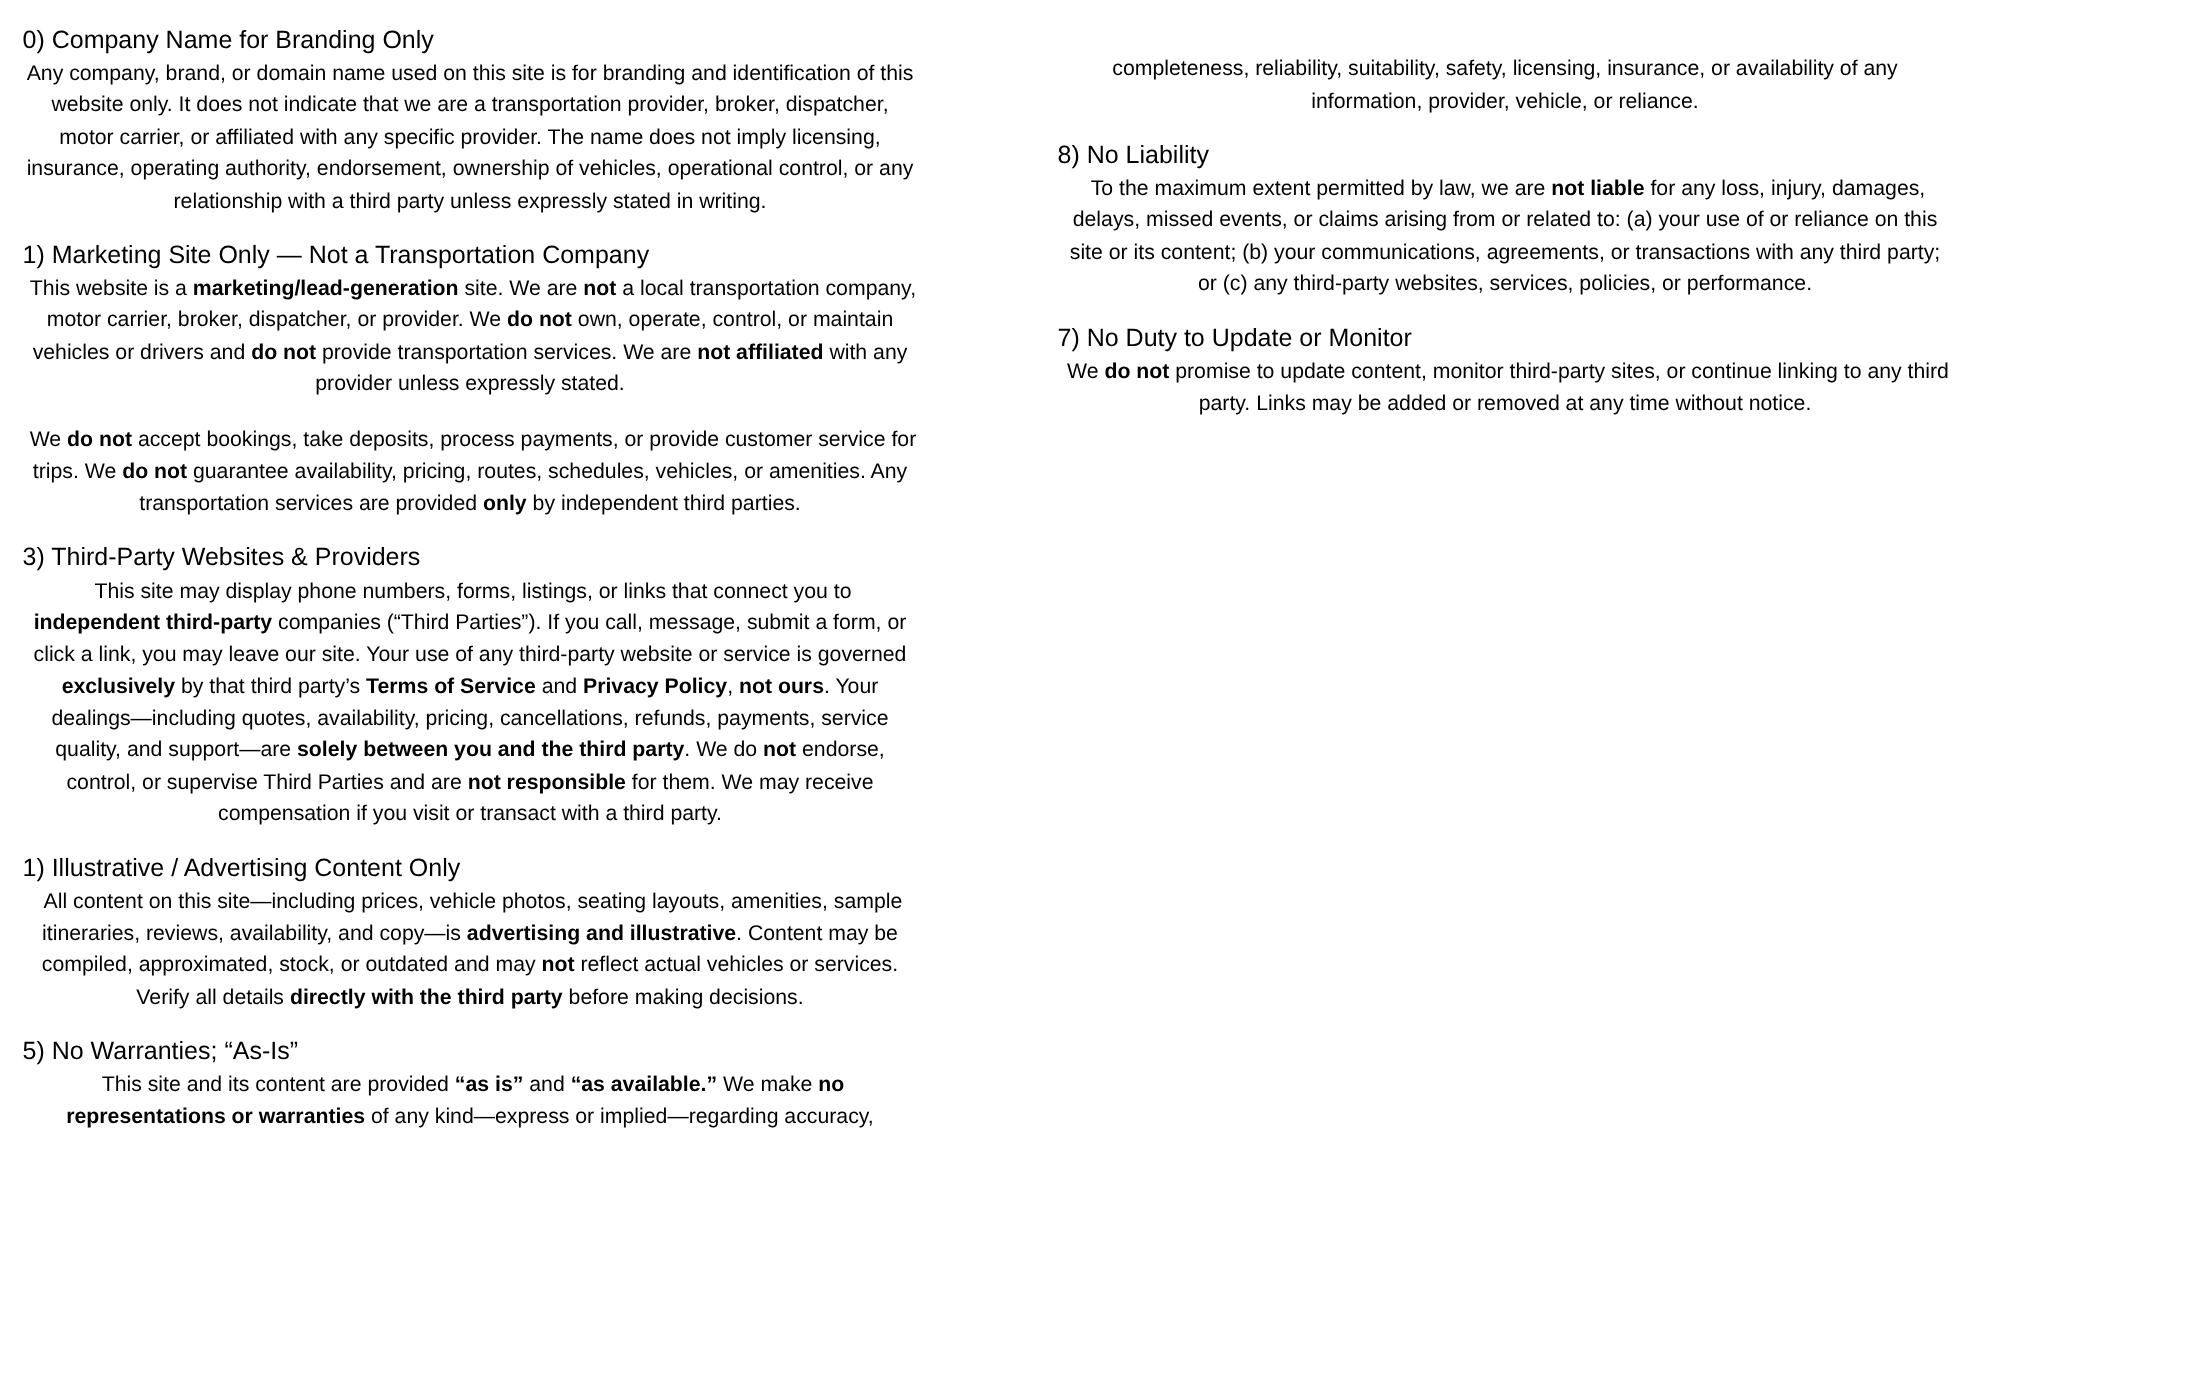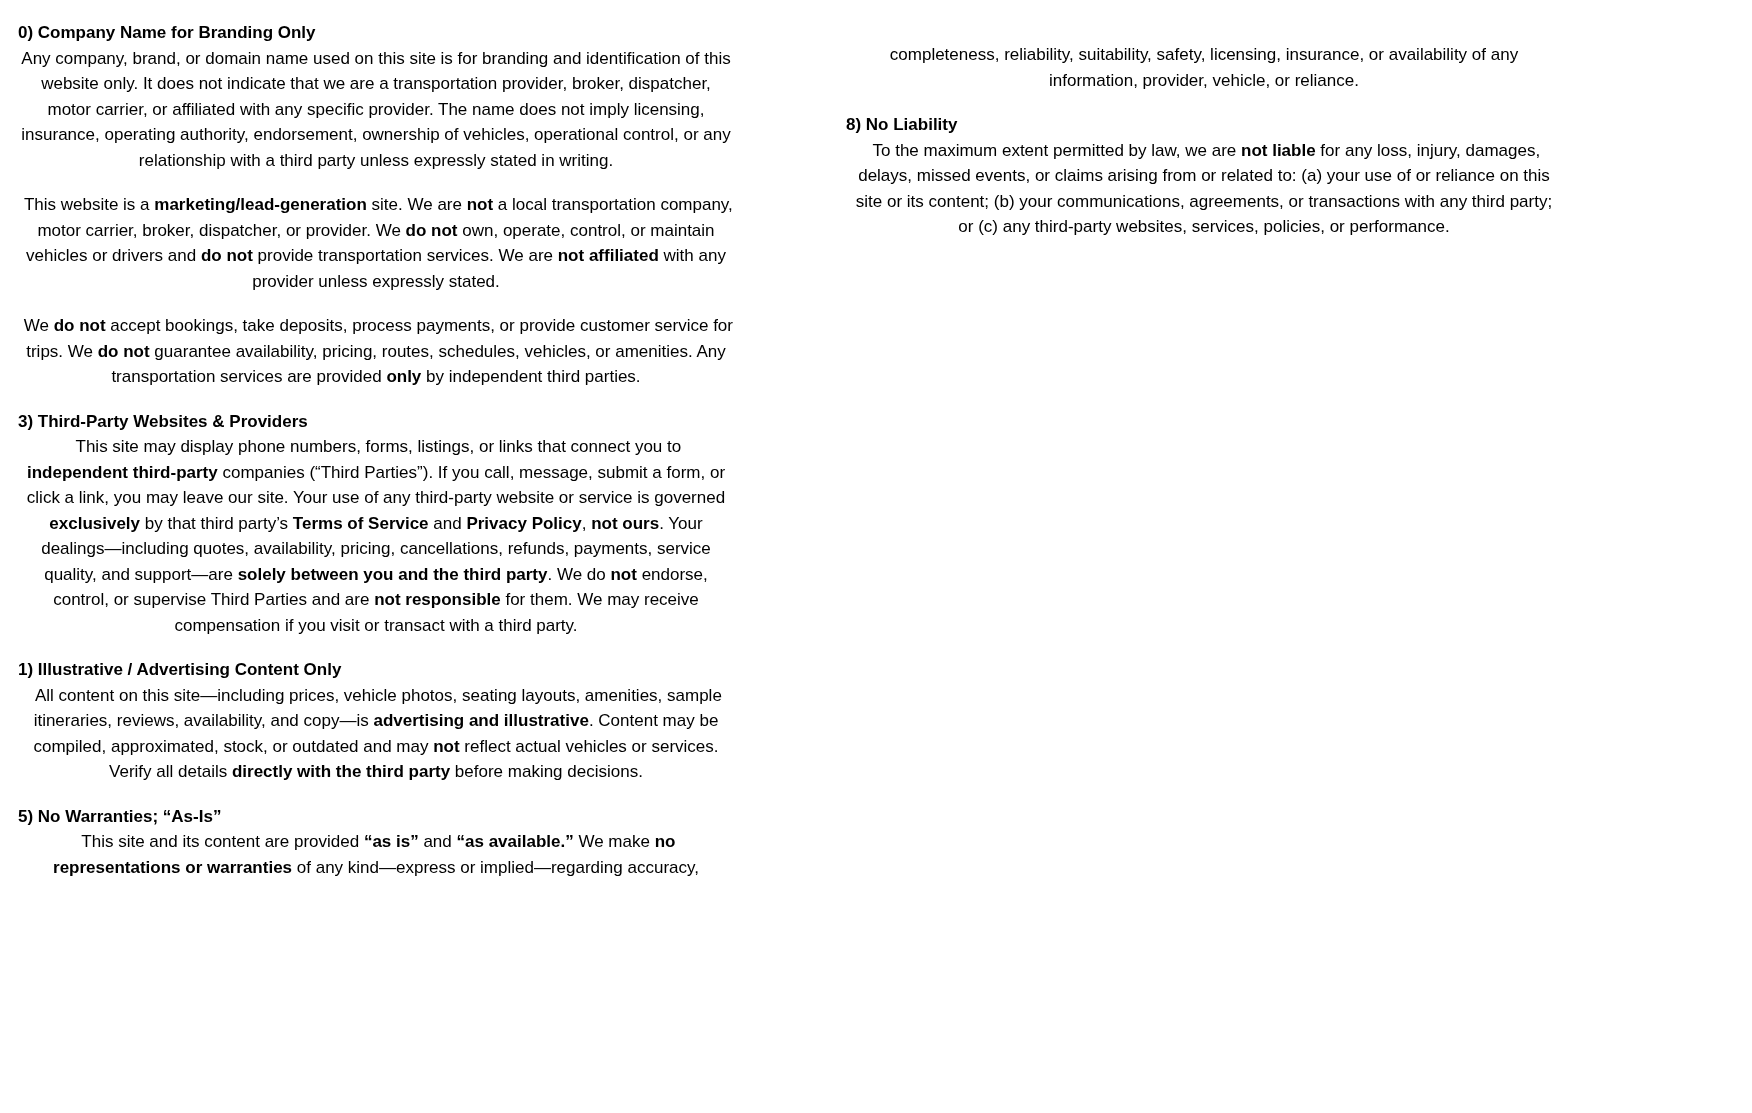--- a/index.html
+++ b/index.html
@@ -21,23 +21,23 @@
   }
   .col {
     width: 716px;
     font-size: 17px;
     line-height: 25.5px;
   }
   .col-left { margin-right: 112px; }
   .col-right { padding-top: 22px; }
   section { margin: 0 0 19px 0; }
   h3 {
-    font-size: 17px;
+    font-size: 20px;
     line-height: 25.5px;
-    font-weight: 700;
+    font-weight: 400;
     margin: 0;
     padding: 0;
   }
   p {
     margin: 0;
     padding: 0;
     white-space: pre-wrap;
     text-align: center;
   }
   strong { font-weight: 700; }
@@ -45,20 +45,21 @@
 </head>
 <body>
 
 <div class="doc">
   <div class="col col-left">
       <section>
         <h3>0) Company Name for Branding Only</h3>
         <p>Any company, brand, or domain name used on this site is for branding and identification of this website only. It does not indicate that we are a transportation provider, broker, dispatcher, motor carrier, or affiliated with any specific provider. The name does not imply licensing, insurance, operating authority, endorsement, ownership of vehicles, operational control, or any relationship with a third party unless expressly stated in writing.</p>
       </section>
       <section>
+        <h3>1) Marketing Site Only — Not a Transportation Company</h3>
         <p> This website is a <strong>marketing/lead-generation</strong> site. We are <strong>not</strong> a local transportation company, motor carrier, broker, dispatcher, or provider. We <strong>do not</strong> own, operate, control, or maintain vehicles or drivers and <strong>do not</strong> provide transportation services. We are <strong>not affiliated</strong> with any provider unless expressly stated.</p>
       </section>
       <section>
         <p> We <strong>do not</strong> accept bookings, take deposits, process payments, or provide customer service for trips. We <strong>do not</strong> guarantee availability, pricing, routes, schedules, vehicles, or amenities. Any transportation services are provided <strong>only</strong> by independent third parties.</p>
       </section>
       <section>
         <h3>3) Third-Party Websites &amp; Providers</h3>
         <p> This site may display phone numbers, forms, listings, or links that connect you to <strong>independent third-party</strong> companies (“Third Parties”). If you call, message, submit a form, or click a link, you may leave our site. Your use of any third-party website or service is governed <strong>exclusively</strong> by that third party’s <strong>Terms of Service</strong> and <strong>Privacy Policy</strong>, <strong>not ours</strong>. Your dealings—including quotes, availability, pricing, cancellations, refunds, payments, service quality, and support—are <strong>solely between you and the third party</strong>. We do <strong>not</strong> endorse, control, or supervise Third Parties and are <strong>not responsible</strong> for them. We may receive compensation if you visit or transact with a third party.</p>
       </section>
       <section>
@@ -71,14 +72,18 @@
       </section>
     </div>
   <div class="col col-right">
       <section>
         <p>completeness, reliability, suitability, safety, licensing, insurance, or availability of any information, provider, vehicle, or reliance.</p>
       </section>
       <section>
         <h3>8) No Liability</h3>
         <p> To the maximum extent permitted by law, we are <strong>not liable</strong> for any loss, injury, damages, delays, missed events, or claims arising from or related to: (a) your use of or reliance on this site or its content; (b) your communications, agreements, or transactions with any third party; or (c) any third-party websites, services, policies, or performance.</p>
       </section>
+      <section>
+        <h3>7) No Duty to Update or Monitor</h3>
+        <p> We <strong>do not</strong> promise to update content, monitor third-party sites, or continue linking to any third party. Links may be added or removed at any time without notice.</p>
+      </section>
     </div>
 </div>
 
 </body></html>

